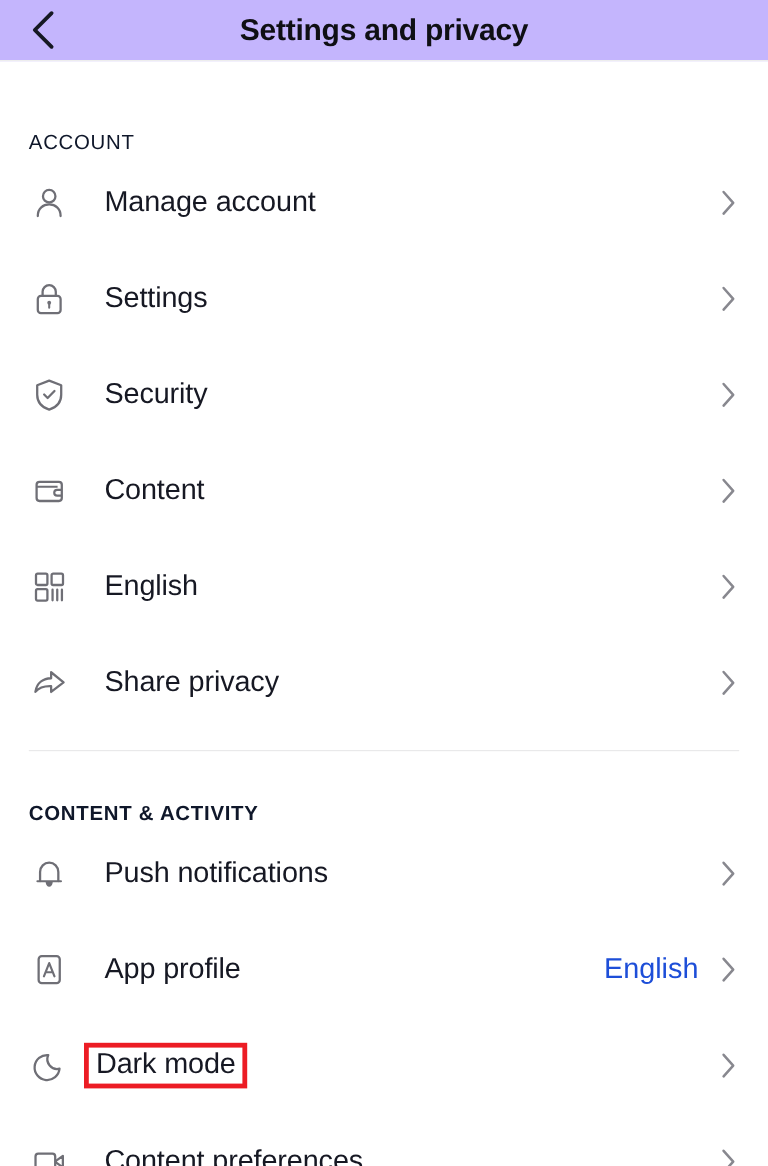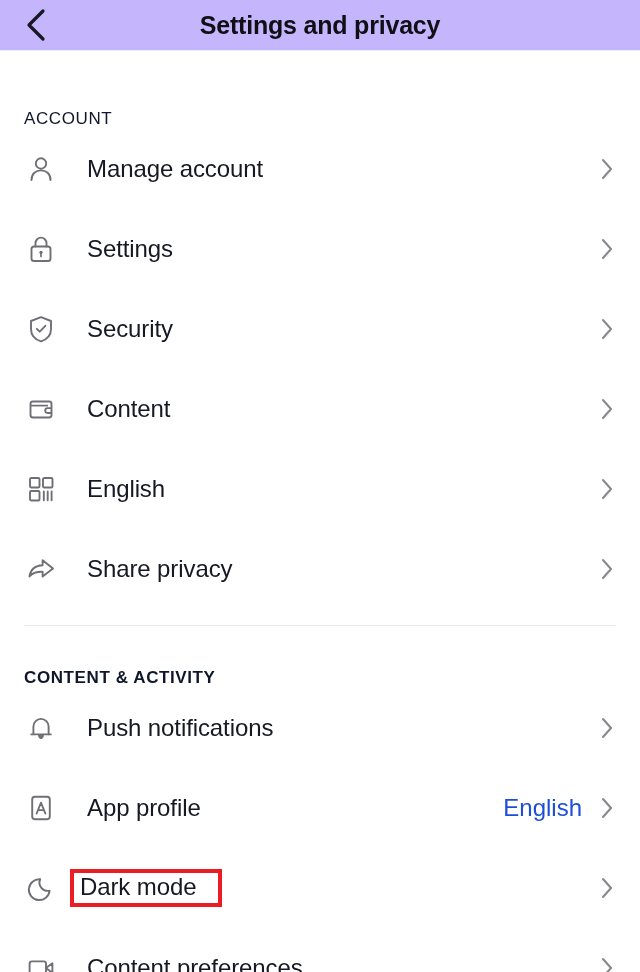--- a/index.html
+++ b/index.html
@@ -105,21 +105,21 @@
     align-items: center;
     justify-content: center;
     color: #88888f;
   }
 
   
   .row-label.annotated {
     flex: 0 0 auto;
     margin-left: 12px;
     border: 4px solid #ec1c24;
-    padding: 1px 22px 3px 6px;
+    padding: 1px 6px 3px 6px;
     box-sizing: border-box;
     line-height: 1.12;
   }
   .row.has-annotation .spacer { flex: 1; }
 
   svg { display: block; }
 </style>
 </head>
 <body>
 

